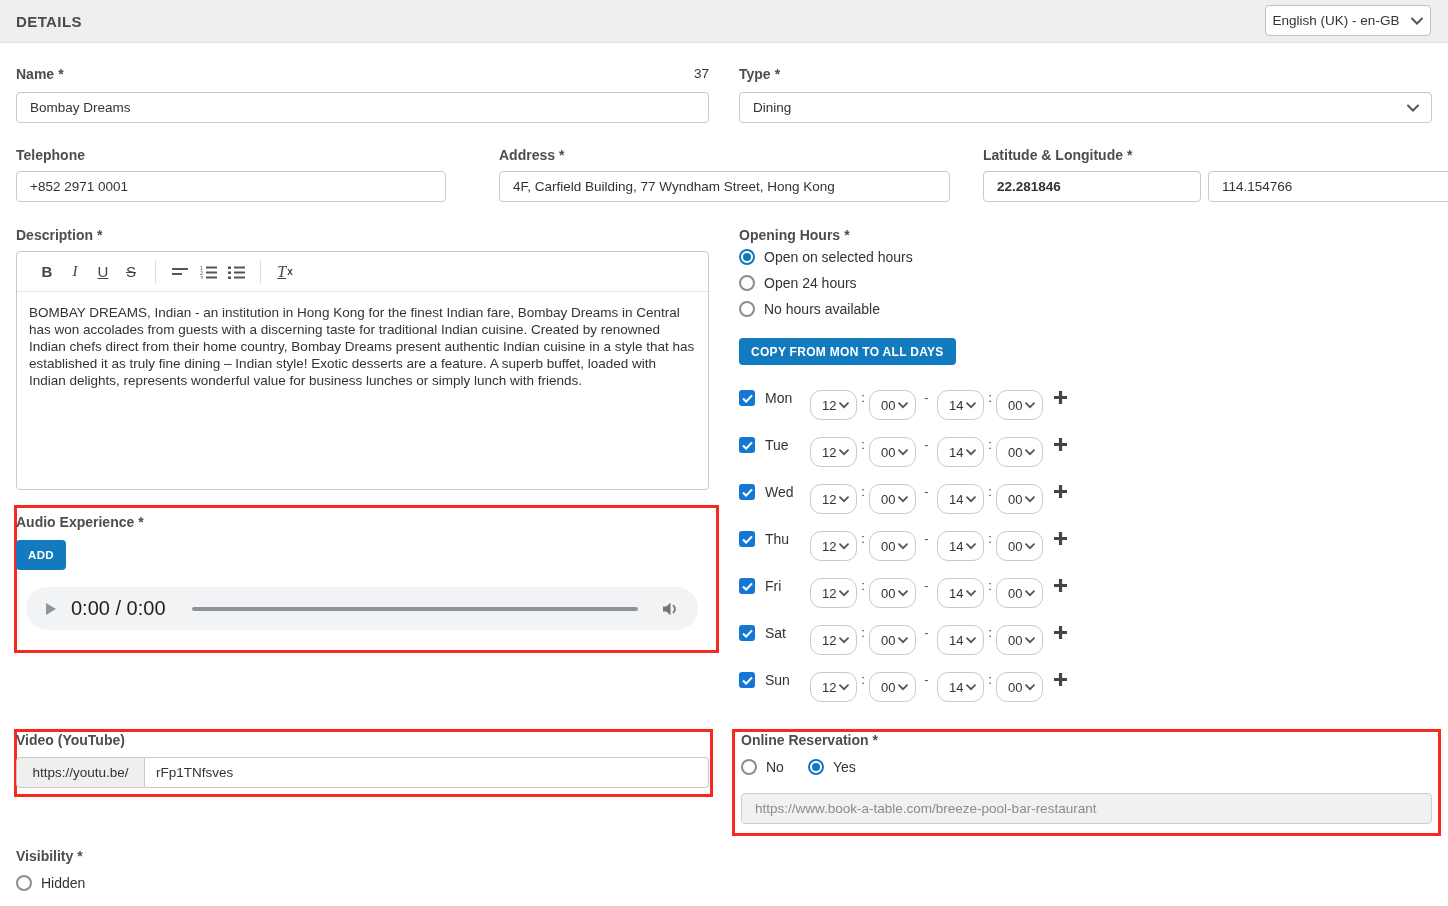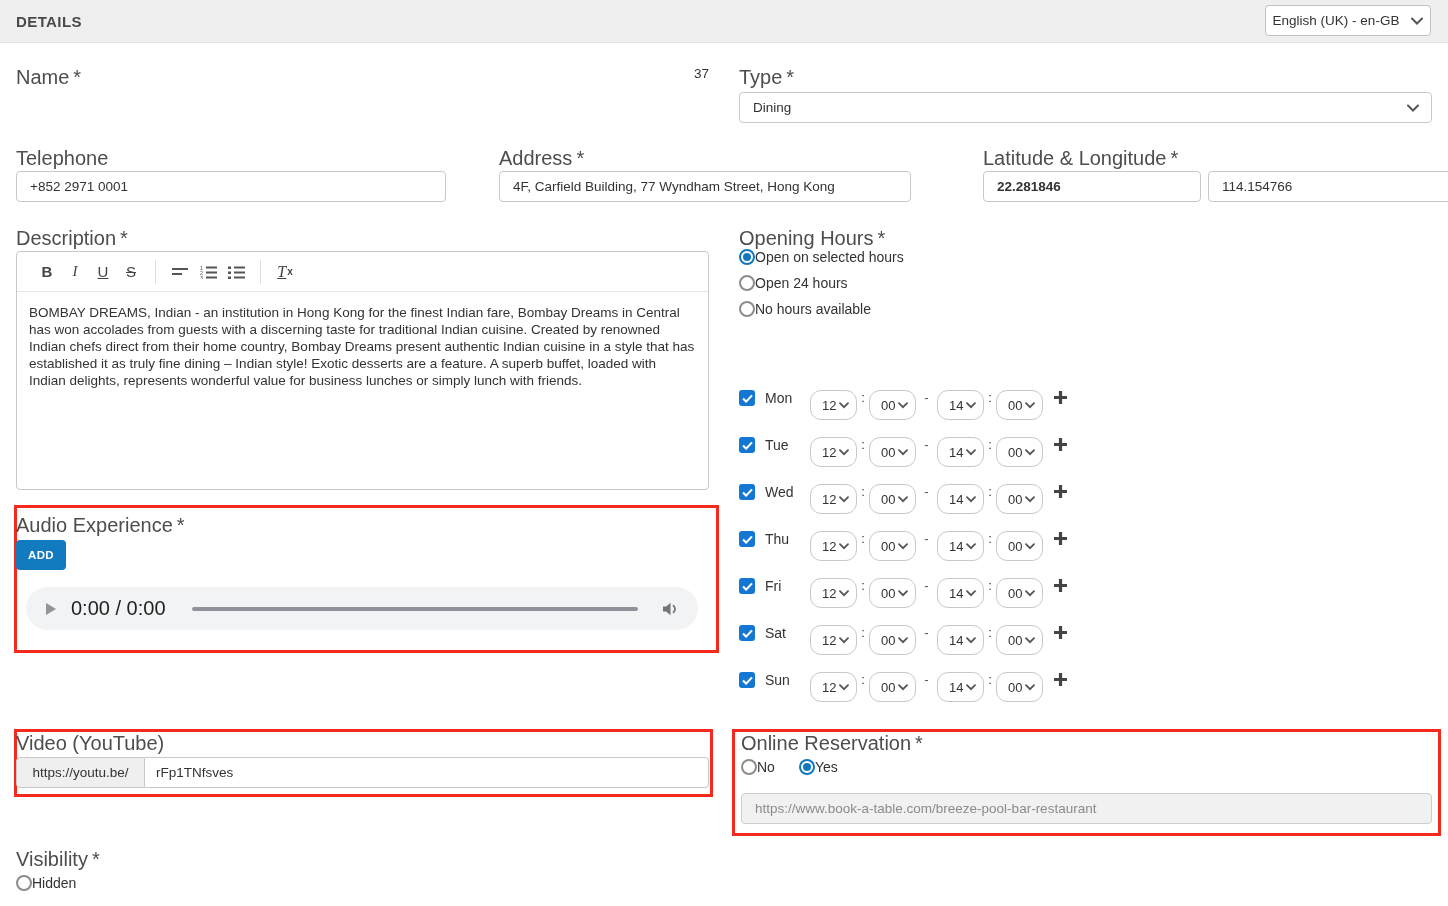--- a/index.html
+++ b/index.html
@@ -14,42 +14,42 @@
   *{box-sizing:border-box;}
   body{margin:0;background:#fff;font-family:"Liberation Sans",sans-serif;}
   .page{position:relative;width:1448px;height:906px;background:#fff;overflow:hidden;}
 
   
   .topbar{position:absolute;left:0;top:0;width:1448px;height:43px;background:#efefef;border-bottom:1px solid #e2e2e2;}
   .page-title{position:absolute;left:16px;top:13px;font-size:15px;font-weight:bold;color:#4a4a4a;letter-spacing:.4px;}
   .lang-select{position:absolute;right:17px;top:5px;width:166px;height:31px;background:#fff;border:1px solid #c2c2c2;border-radius:4px;display:flex;align-items:center;justify-content:center;gap:12px;font-size:13.5px;color:var(--text);cursor:pointer;}
 
   
-  .field-label{position:absolute;font-size:20px;font-weight:normal;color:var(--label);white-space:nowrap;}
+  .field-label{position:absolute;font-size:14px;font-weight:bold;color:var(--label);white-space:nowrap;}
   .field-label .req{margin-left:4px;}
   .tinput{position:absolute;height:31px;border:1px solid var(--border);border-radius:4px;background:#fff;font-size:13.5px;color:var(--text);display:flex;align-items:center;padding-left:13px;overflow:hidden;white-space:nowrap;}
   .tselect{justify-content:space-between;padding-right:12px;cursor:pointer;}
   .char-count{position:absolute;left:16px;top:66px;width:693px;text-align:right;font-size:13.5px;color:var(--text);}
 
   
   .editor{position:absolute;left:16px;top:251px;width:693px;height:239px;border:1px solid var(--border);border-radius:4px;background:#fff;}
   .ed-toolbar{height:40px;border-bottom:1px solid #e7e7e7;display:flex;align-items:center;padding:0 16px;}
   .ed-btn{width:28px;height:28px;display:flex;align-items:center;justify-content:center;color:#444;font-size:15px;cursor:pointer;border-radius:3px;}
   .fmt-b{font-weight:bold;}
   .fmt-i{font-style:italic;font-family:"Liberation Serif",serif;}
   .fmt-u{text-decoration:underline;}
   .fmt-s{text-decoration:line-through;}
   .ed-div{width:1px;height:24px;background:#ddd;margin:0 10px;}
   .tx{font-family:"Liberation Serif",serif;font-style:italic;text-decoration:underline;font-size:16px;color:#444;}
   .tx-x{font-size:10px;font-weight:bold;font-style:normal;margin-left:1px;color:#444;}
   .ed-text{padding:12px 12px;font-size:13.5px;color:var(--text);line-height:17px;}
 
   
   .oh-options{position:absolute;left:739px;top:249px;}
-  .radio-item{display:flex;align-items:center;cursor:pointer;}
+  .radio-item{display:flex;align-items:center;gap:9px;cursor:pointer;}
   .oh-options .radio-item{margin-bottom:10px;height:16px;}
   .radio{width:16px;height:16px;border-radius:50%;border:2px solid #8c8c8c;background:#fff;flex:0 0 auto;position:relative;}
   .radio.on{border-color:var(--accent-blue);}
   .radio.on::after{content:"";position:absolute;inset:2px;border-radius:50%;background:var(--accent-blue);}
   .radio-label{font-size:14px;color:var(--text);white-space:nowrap;}
   .copy-btn{position:absolute;left:739px;top:338px;height:27px;padding:0 12px;background:var(--button-blue);color:#fff;font-size:12px;font-weight:bold;letter-spacing:.3px;border:none;border-radius:4px;display:flex;align-items:center;cursor:pointer;}
   .day-rows{position:absolute;left:739px;top:390px;}
   .day-row{display:flex;align-items:flex-start;height:30px;margin-bottom:17px;}
   .checkbox{width:16px;height:16px;border-radius:3px;background:var(--checkbox-blue);display:flex;align-items:center;justify-content:center;margin-right:10px;cursor:pointer;flex:0 0 auto;}
   .day-label{width:45px;font-size:14px;color:var(--text);}
@@ -88,36 +88,39 @@
   <div class="page-title">DETAILS</div>
   <div class="lang-select">
     <span>English (UK) - en-GB</span>
     <svg width="12" height="8" viewBox="0 0 12 8">
         <path d="M1 1.5l5 5 5-5" stroke="#555" stroke-width="2" fill="none" stroke-linecap="round"></path>
       </svg>
   </div>
 
   <div class="field-label" style="left:16px;top:66px;"><span>Name</span><span class="req">*</span></div>
   <div class="char-count">37</div>
+  <div class="tinput" style="left:16px;top:92px;width:693px;">
+      <span>Bombay Dreams</span>
+    </div>
 
   <div class="field-label" style="left:739px;top:66px;"><span>Type</span><span class="req">*</span></div>
   <div class="tinput tselect" style="left:739px;top:92px;width:693px;">
     <span>Dining</span>
     <svg width="12" height="8" viewBox="0 0 12 8">
         <path d="M1 1.5l5 5 5-5" stroke="#555" stroke-width="2" fill="none" stroke-linecap="round"></path>
       </svg>
   </div>
 
   <div class="field-label" style="left:16px;top:147px;"><span>Telephone</span></div>
   <div class="tinput" style="left:16px;top:171px;width:430px;">
       <span>+852 2971 0001</span>
     </div>
 
   <div class="field-label" style="left:499px;top:147px;"><span>Address</span><span class="req">*</span></div>
-  <div class="tinput" style="left:499px;top:171px;width:412px;">
+  <div class="tinput" style="left:499px;top:171px;width:451px;">
       <span>4F, Carfield Building, 77 Wyndham Street, Hong Kong</span>
     </div>
 
   <div class="field-label" style="left:983px;top:147px;"><span>Latitude &amp; Longitude</span><span class="req">*</span></div>
   <div class="tinput" style="left:983px;top:171px;width:218px;font-weight:bold;">
       <span>22.281846</span>
     </div>
   <div class="tinput" style="left:1208px;top:171px;width:251px;">
       <span>114.154766</span>
     </div>
@@ -173,20 +176,21 @@
       </div>
       <div class="radio-item">
         <span class="radio"></span>
         <span class="radio-label">Open 24 hours</span>
       </div>
       <div class="radio-item">
         <span class="radio"></span>
         <span class="radio-label">No hours available</span>
       </div>
     </div>
+  <button class="copy-btn">COPY FROM MON TO ALL DAYS</button>
   <div class="day-rows" id="day-rows">
       <div class="day-row">
         <span class="checkbox">
           <svg width="11" height="9" viewBox="0 0 11 9">
             <path d="M1 4.6L4.1 7.6L10 1.4" stroke="#fff" stroke-width="2.1" fill="none"></path>
           </svg>
         </span>
         <span class="day-label">Mon</span>
         <div class="tsel">
           <span>12</span>

